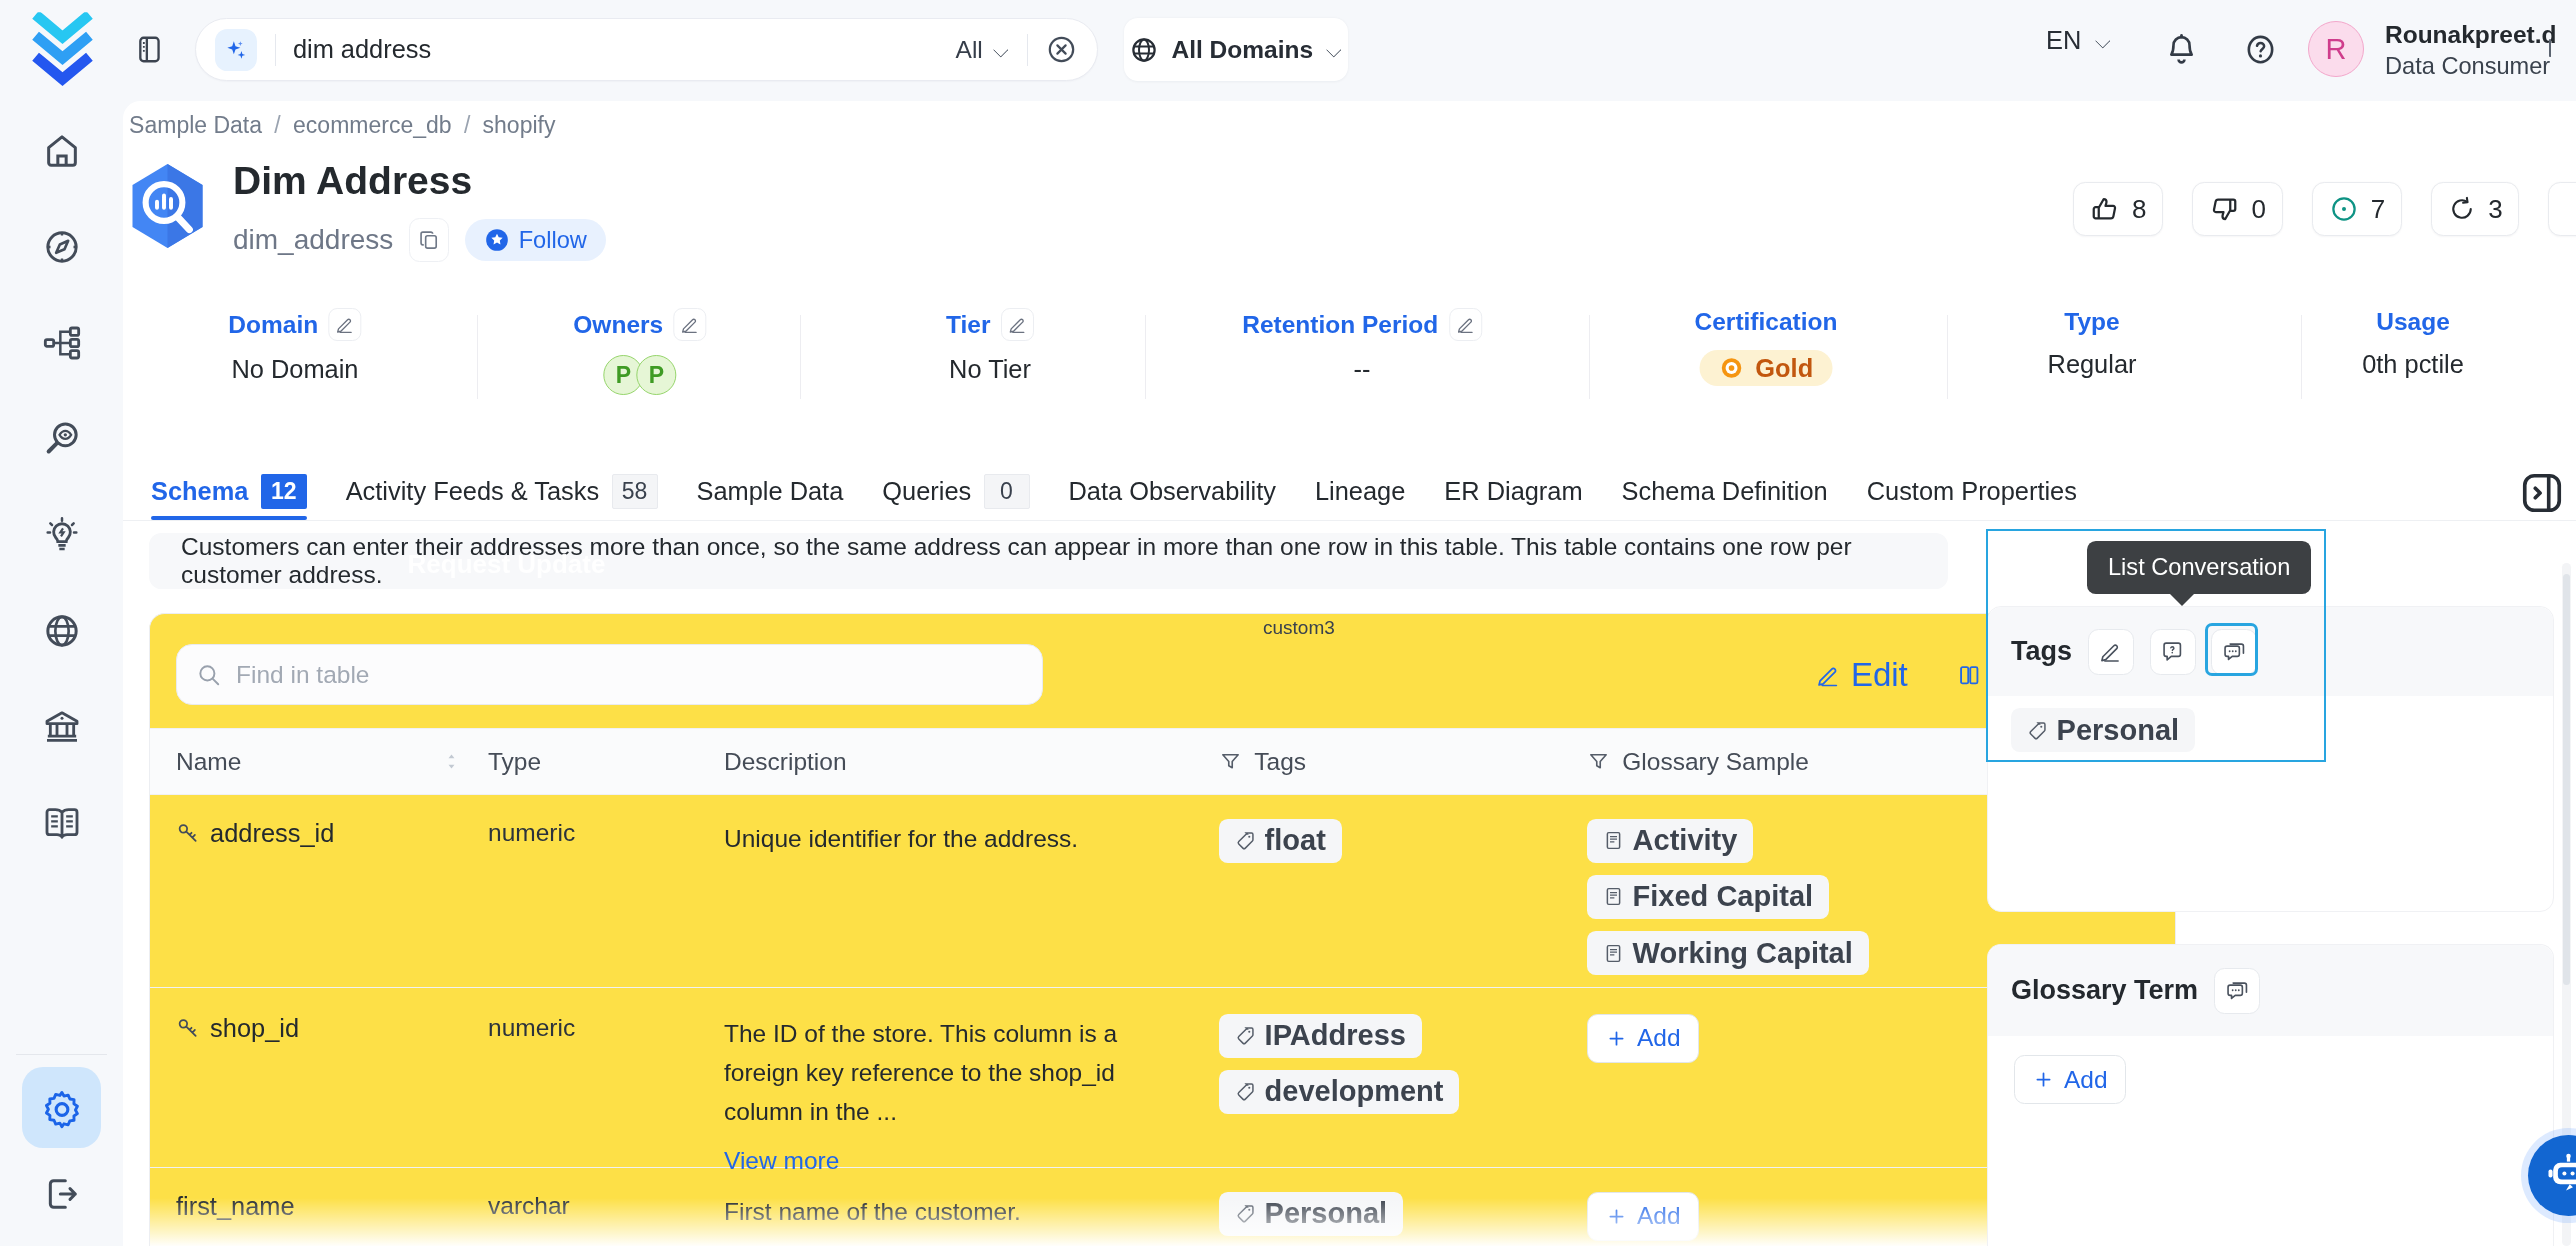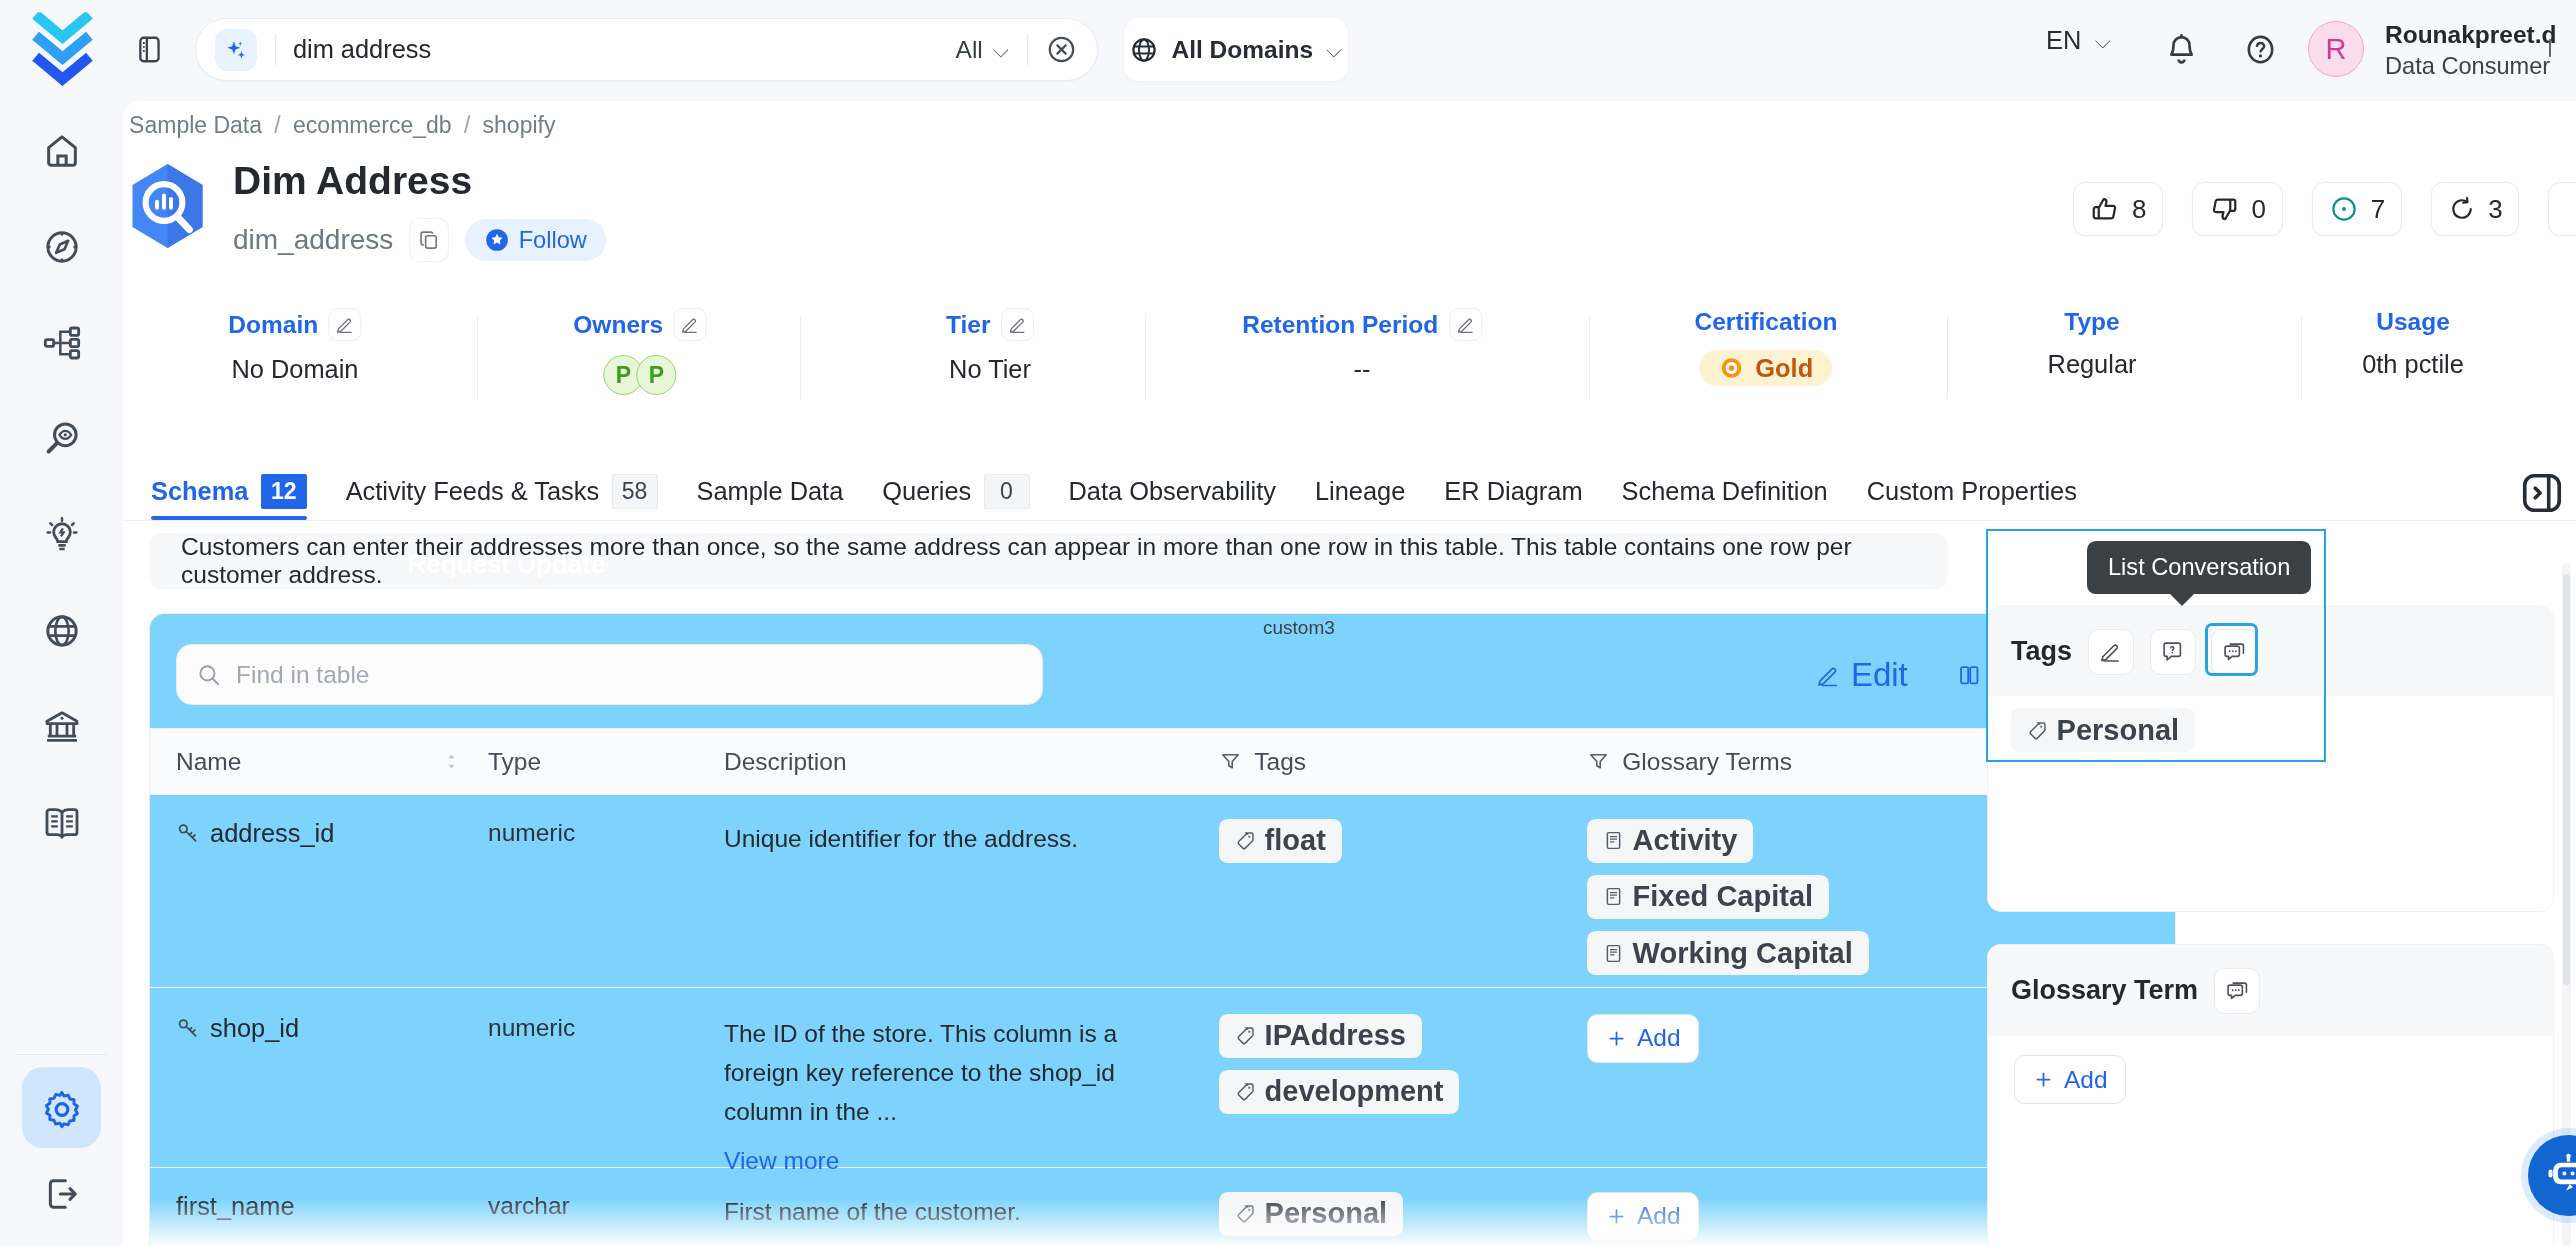--- a/index.html
+++ b/index.html
@@ -79,21 +79,21 @@
   .badge.blue { background:#2166e8; color:#fff; }
   .badge.gray { background:#f4f5f7; border:0.9px solid #e8eaee; color:#39414d; font-weight:normal; }
   .tabs-border { position:absolute; left:0; right:0; top:419px; height:0.9px; background:#eef0f3; }
   .collapse-right { position:absolute; left:2395px; top:368px; width:47px; height:47px; display:flex; align-items:center; justify-content:center; color:#272d35; }
 
   
   .desc-card { position:absolute; left:26px; top:432px; width:1799px; height:56px; background:#f7f8fa; border-radius:12.3px; display:flex; align-items:center; padding:0 32px; font-size:24.5px; color:#24292e; }
   .ghost-tip { position:absolute; left:217px; top:446px; width:333px; text-align:center; font-size:26px; font-weight:bold; color:rgba(255,255,255,.92); line-height:35px; pointer-events:none; }
 
   
-  .table-card { position:absolute; left:26px; top:512px; width:2027px; height:634px; background:#7dd3fc; border:0.9px solid #eceef2; border-bottom:none; border-radius:15.8px 15.8px 0 0; overflow:hidden; }
+  .table-card { position:absolute; left:26px; top:512px; width:2027px; height:634px; background:#fde047; border:0.9px solid #eceef2; border-bottom:none; border-radius:15.8px 15.8px 0 0; overflow:hidden; }
   .custom3 { position:absolute; left:1113px; top:2.6px; font-size:19px; color:#39414d; }
   .find-input { position:absolute; left:26px; top:30px; width:867px; height:61px; background:#fcfcfd; border:0.9px solid #e9ebef; border-radius:15.8px; display:flex; align-items:center; padding:0 19px; gap:14px; color:#99a1ad; }
   .find-input input { flex:1; border:none; outline:none; background:transparent; font-family:inherit; font-size:24.5px; color:#5b6470; }
   .find-input input::placeholder { color:#a2a9b4; }
   .tbl-actions { position:absolute; right:53px; top:42px; display:flex; gap:49px; }
   .lnk { display:flex; align-items:center; gap:10.5px; font-size:33px; color:#2166e8; }
 
   .grid-row { display:grid; grid-template-columns:312px 236px 495px 368px 361px; padding-left:26px; }
   .thead { position:absolute; left:0; right:0; top:114px; height:67px; background:#fafbfc; border-top:0.9px solid #f0f1f4; border-bottom:0.9px solid #f0f1f4; align-items:center; font-size:24.5px; color:#454c57; }
   .th { display:flex; align-items:center; gap:12.3px; }
@@ -657,21 +657,21 @@
       <div class="th">
           <svg width="23" height="23" style="color:#555d69" viewBox="0 0 26 26">
             <use href="#i-funnel"></use>
           </svg>
           <span>Tags</span>
         </div>
       <div class="th">
           <svg width="23" height="23" style="color:#555d69" viewBox="0 0 26 26">
             <use href="#i-funnel"></use>
           </svg>
-          <span>Glossary Terms</span>
+          <span>Glossary Sample</span>
         </div>
     </div>
 
     <div class="grid-row trow row1">
       <div class="cell-name">
           <svg width="23.6" height="23.6" style="color:#434c59" viewBox="0 0 27 27">
             <use href="#i-key"></use>
           </svg>
           <span>address_id</span>
         </div>

